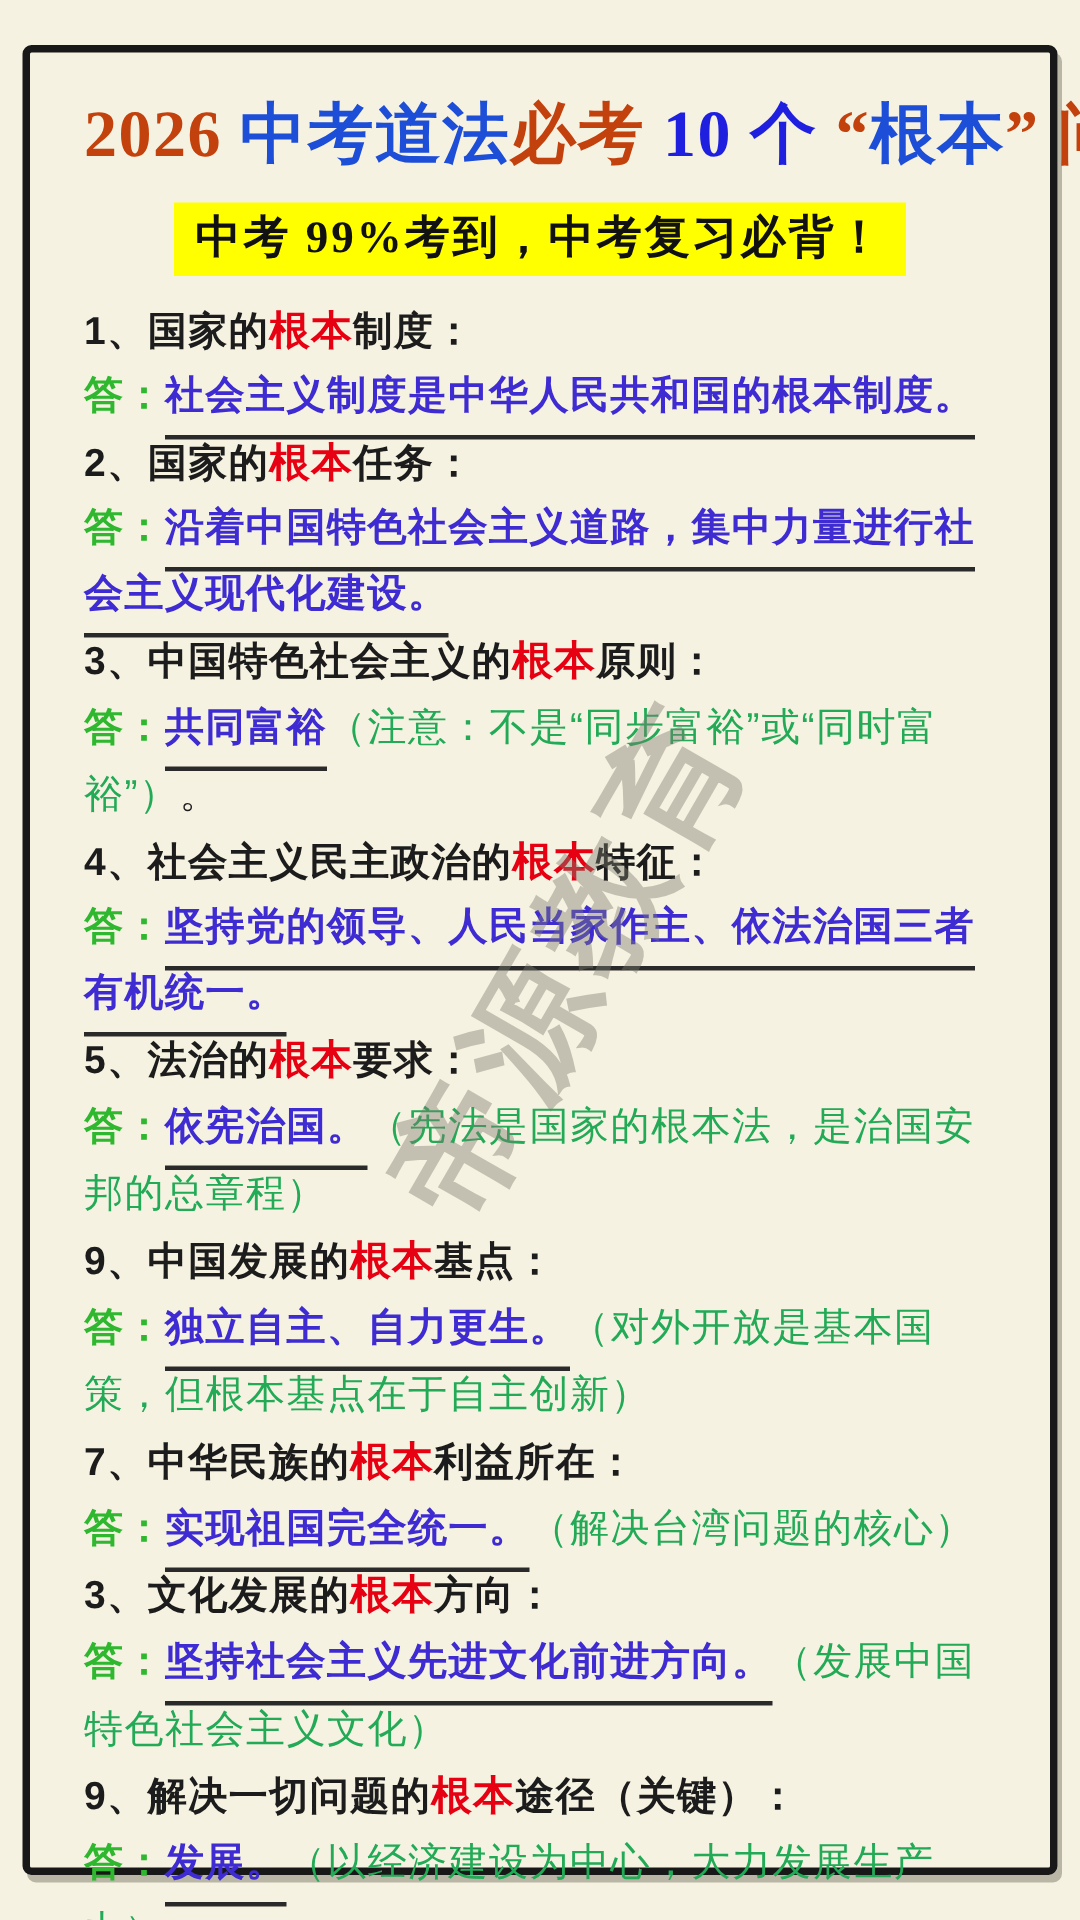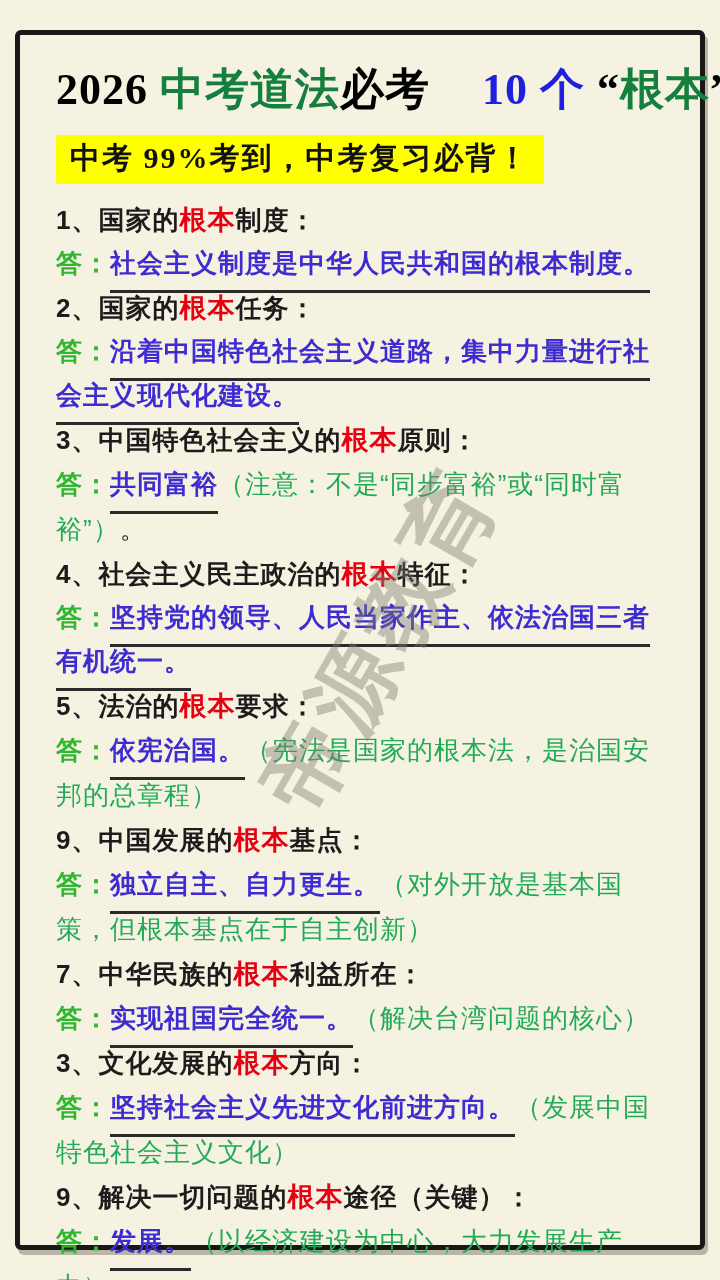--- a/index.html
+++ b/index.html
@@ -22,39 +22,39 @@
   .title{
     margin:0 0 16px 0;
     text-align:center;
     font-family:"Liberation Serif","DejaVu Serif",serif;
     font-weight:700;
     font-size:44px;
     letter-spacing:1px;
     color:#1c1c1c;
     white-space:nowrap;
   }
-  .subtitle-row{text-align:left;margin:0 0 14px 0;}
+  .subtitle-row{text-align:center;margin:0 0 14px 0;}
   .subtitle{
     display:inline-block;
     background:#ffff00;
     color:#111;
     font-family:"Liberation Serif","DejaVu Serif",serif;
     font-weight:700;
     font-size:30px;
     letter-spacing:2px;
     padding:3px 14px 5px 14px;
   }
   .q,.a{margin:0;font-size:26px;line-height:44px;letter-spacing:1px;}
   .q{color:#1c1c1c;}
   .a{font-family:"Liberation Serif","DejaVu Serif",serif;font-weight:700;}
   
   .s-black{color:#1c1c1c;font-weight:bold;}
-  .s-title-black{color:#000000;}
-  .s-title-red{color:#15803d;}
-  .s-title-blue{color:#1f1fe0;margin-left:40px;}
+  .s-title-black{color:#c2410c;}
+  .s-title-red{color:#1d4ed8;}
+  .s-title-blue{color:#1f1fe0;}
   .s-red{
     color:#e60012;font-weight:700;
     font-family:"Liberation Serif","DejaVu Serif",serif;
     font-size:27px;
   }
   .s-green-label{color:#2fb82f;}
   .s-blue-u{
     color:#3e2cd2;
     border-bottom:3px solid #2a2a2a;
     padding-bottom:12px;

